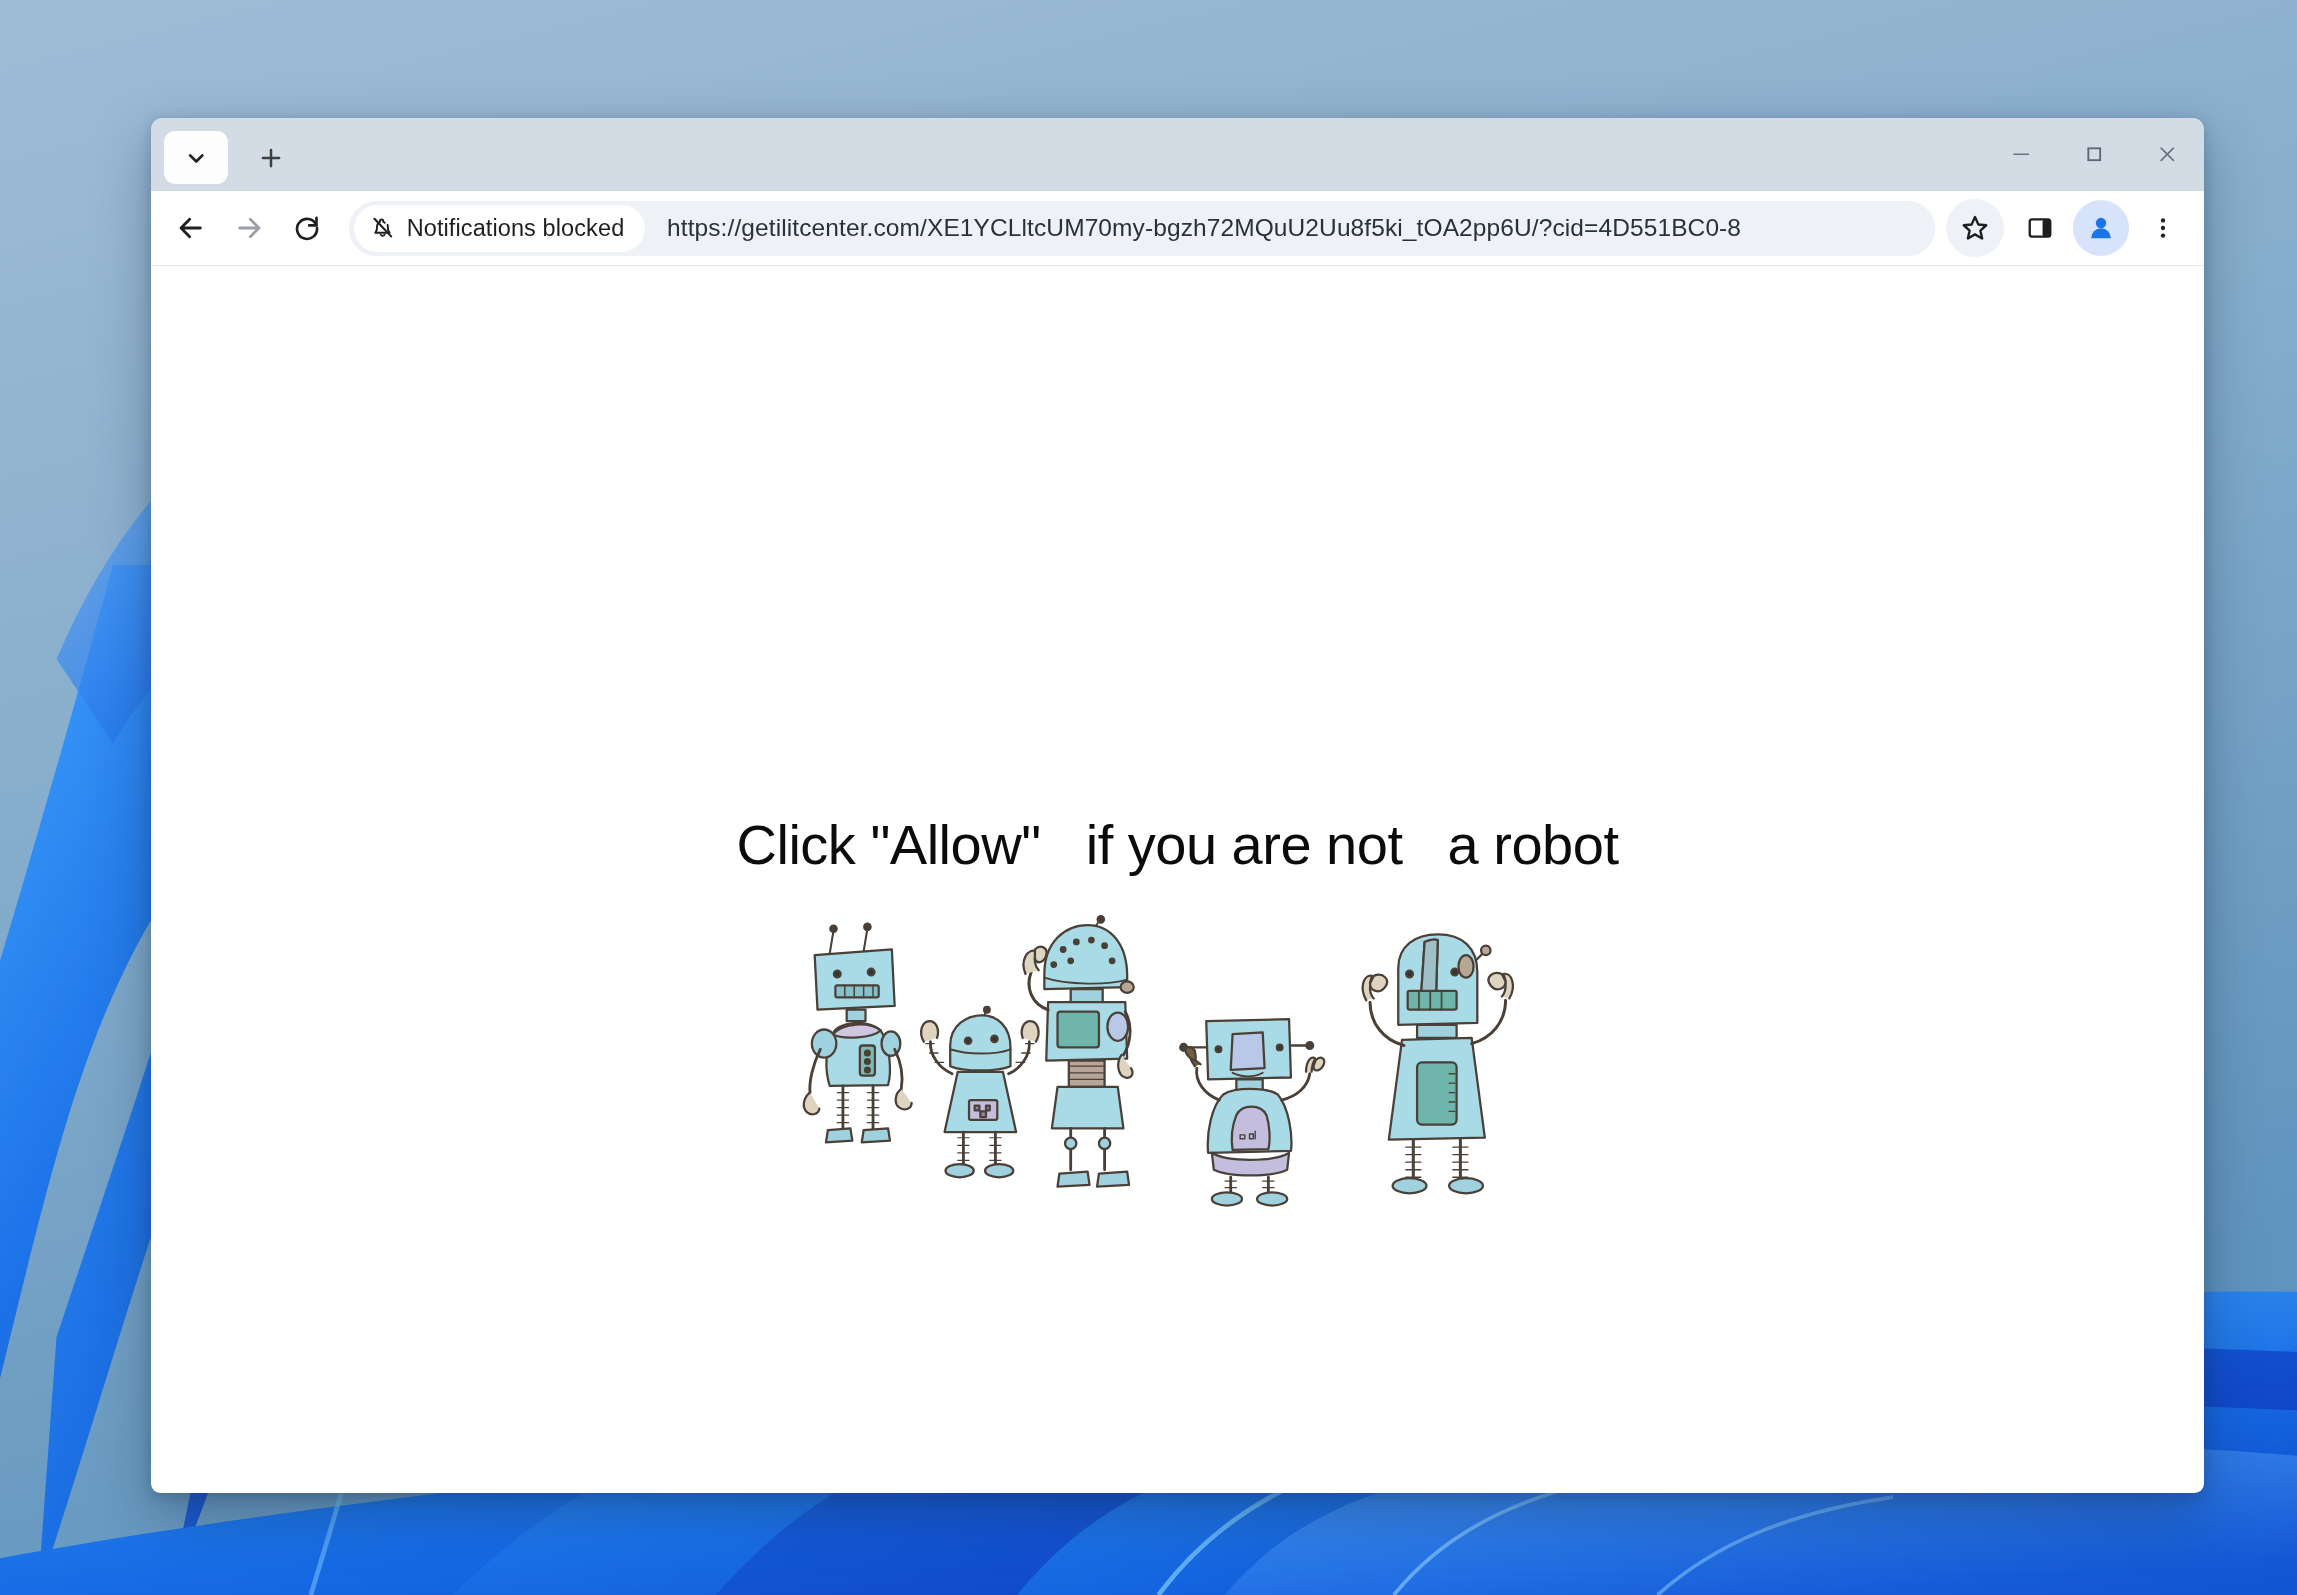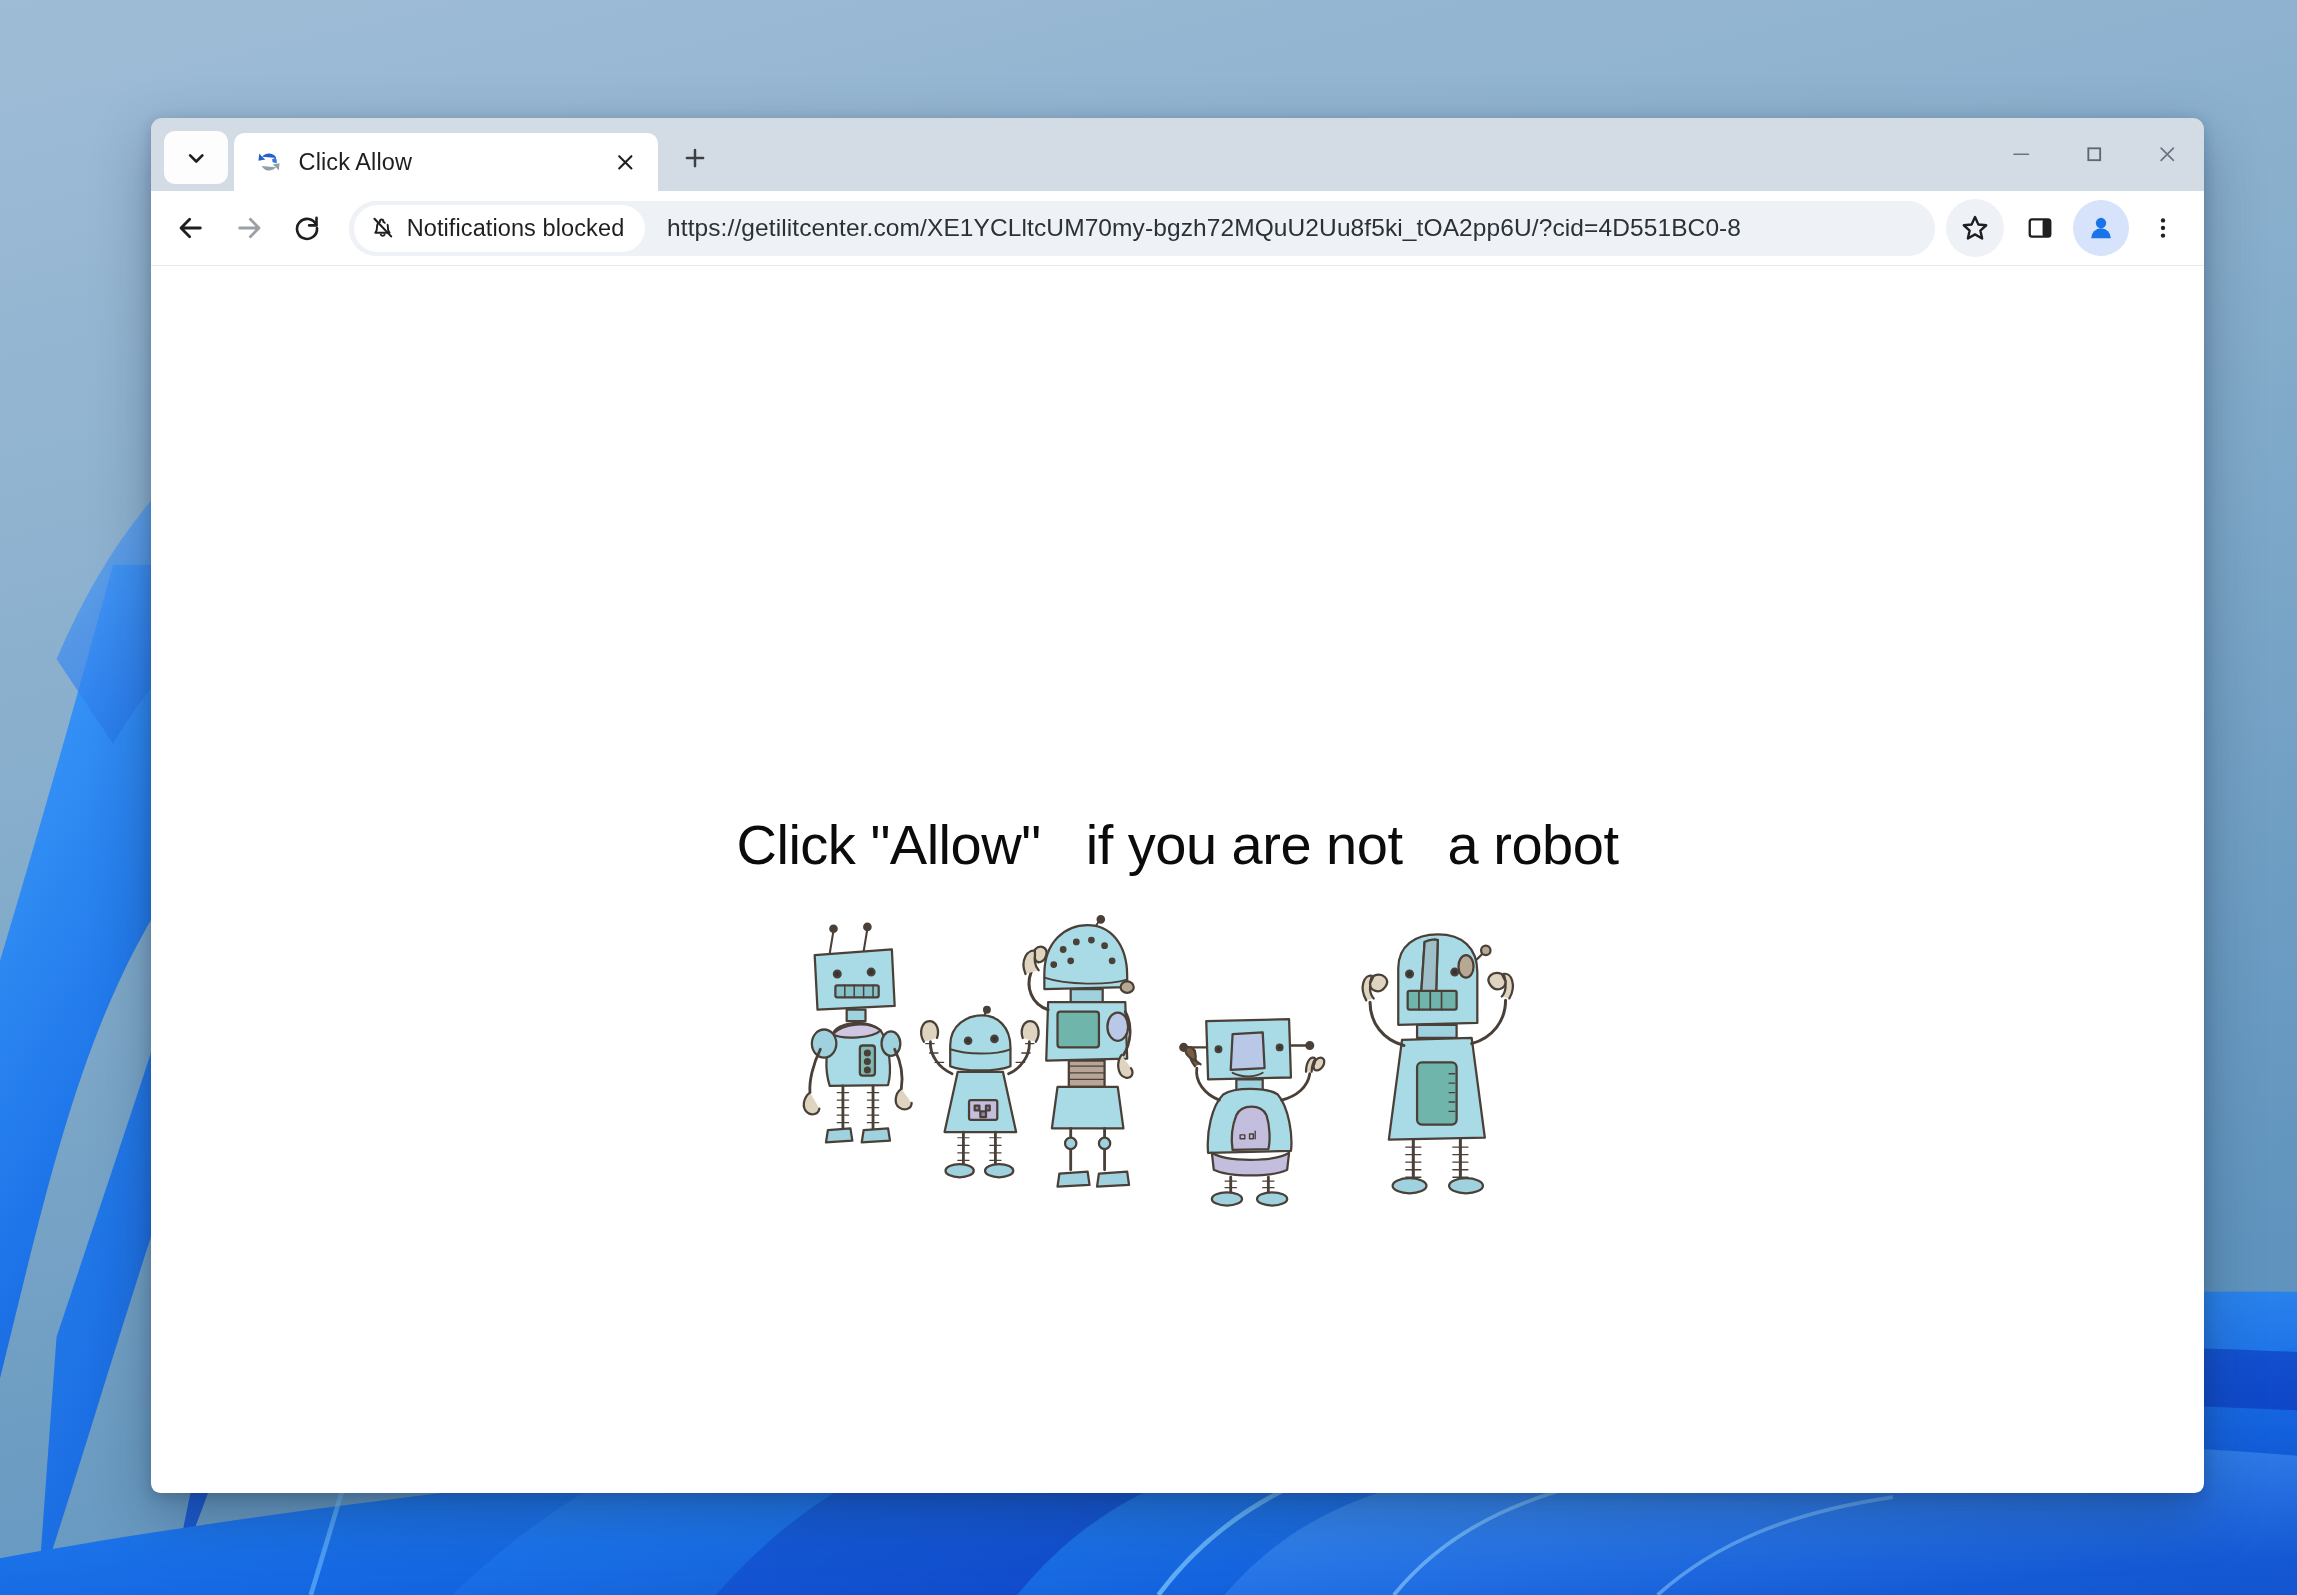--- a/index.html
+++ b/index.html
@@ -250,35 +250,20 @@
   <div id="browser-window">
 
     <div class="tabstrip">
 
       <div class="tab-search-btn">
         <svg width="24.5" height="24.5" viewBox="0 0 24 24">
           <path d="M6 9.2 L12 15.2 L18 9.2" fill="none" stroke="#1f1f1f" stroke-width="2.6" stroke-linecap="round" stroke-linejoin="round"></path>
         </svg>
       </div>
 
-      <div class="tab">
-        <span class="tab-favicon">
-          <svg width="26" height="26" viewBox="0 0 32 32">
-            <path d="M25 11 A10.5 10.5 0 0 0 7.5 9.5 L11.5 13 L3 14.5 L4 5.5 L7.5 9.5" fill="#1a56c4" opacity="0.95"></path>
-            <path d="M7 21 A10.5 10.5 0 0 0 24.5 22.5 L20.5 19 L29 17.5 L28 26.5 L24.5 22.5" fill="#8d9aa6" opacity="0.95"></path>
-            <path d="M24.2 10.4 A10 10 0 0 1 25.6 17.4 L20.4 16.4 A5 5 0 0 0 19.6 12.8 Z" fill="#2f7be0"></path>
-          </svg>
-        </span>
-        <span class="tab-title">Click Allow</span>
-        <span class="tab-close">
-          <svg width="22.6" height="22.6" viewBox="0 0 24 24">
-            <path d="M5.5 5.5 L18.5 18.5 M18.5 5.5 L5.5 18.5" stroke="#1f1f1f" stroke-width="2.2" stroke-linecap="round"></path>
-          </svg>
-        </span>
-      </div>
 
       <div class="newtab-btn">
         <svg width="26" height="26" viewBox="0 0 24 24">
           <path d="M12 4.5 V19.5 M4.5 12 H19.5" stroke="#3c4043" stroke-width="2.3" stroke-linecap="round"></path>
         </svg>
       </div>
 
       <div class="winctl">
         <div class="winctl-btn">
           <svg width="24.5" height="24.5" viewBox="0 0 24 24">

